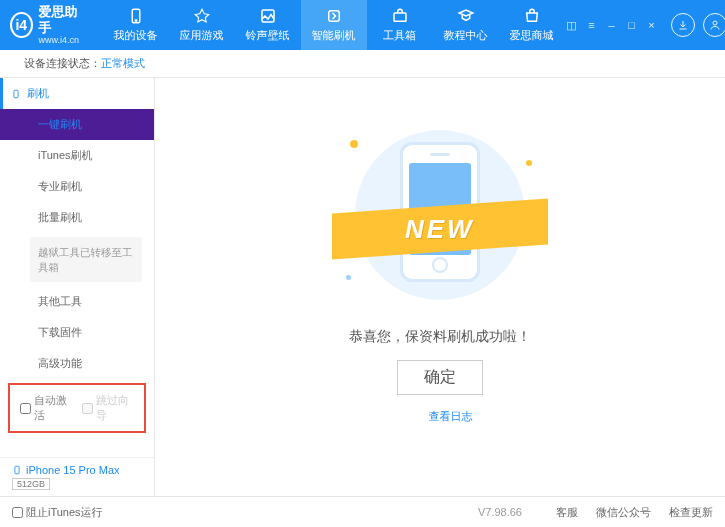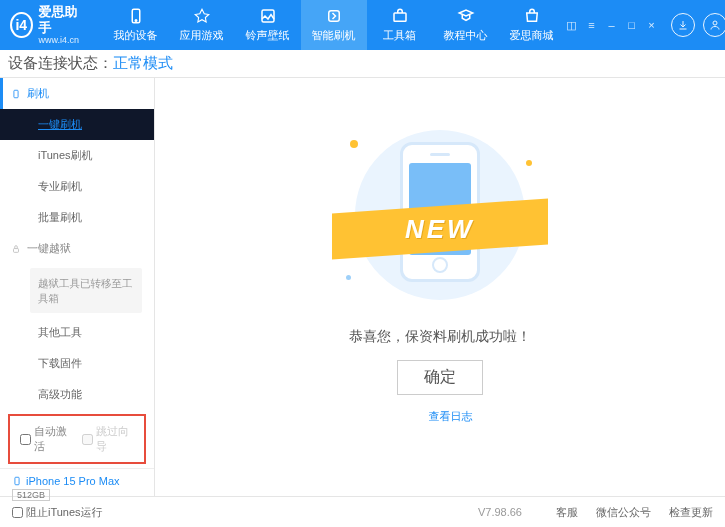--- a/index.html
+++ b/index.html
@@ -13,29 +13,29 @@
 .logo-sub { font-size: 9px; opacity: 0.85; }
 .nav { display: flex; height: 100%; }
 .nav-item { width: 66px; display: flex; flex-direction: column; align-items: center; justify-content: center; gap: 3px; cursor: pointer; font-size: 11px; }
 .nav-item.active { background: #45a5f7; }
 .nav-icon { width: 18px; height: 18px; }
 .header-right { margin-left: auto; display: flex; align-items: center; gap: 8px; }
 .win-controls { display: flex; gap: 6px; font-size: 11px; margin-right: 4px; }
 .win-btn { width: 14px; height: 14px; display: flex; align-items: center; justify-content: center; cursor: pointer; opacity: 0.85; }
 .circle-btn { width: 24px; height: 24px; border: 1.5px solid #fff; border-radius: 50%; display: flex; align-items: center; justify-content: center; cursor: pointer; opacity: 0.9; }
 
-.status-bar { height: 28px; border-bottom: 1px solid #e5e5e5; display: flex; align-items: center; padding: 0 8px; font-size: 15px; color: #555; }
+.status-bar { height: 28px; border-bottom: 1px solid #e5e5e5; display: flex; align-items: center; padding: 0 24px; font-size: 11px; color: #555; }
 .status-value { color: #1c8cf5; }
 
 .body { display: flex; height: 418px; }
 .sidebar { width: 155px; border-right: 1px solid #e5e5e5; display: flex; flex-direction: column; font-size: 11px; color: #555; position: relative; }
 .side-section { padding: 8px 12px 8px 8px; color: #888; display: flex; align-items: center; gap: 6px; border-left: 3px solid transparent; }
 .side-section.primary { color: #1c8cf5; border-left-color: #1c8cf5; font-weight: 500; }
 .side-item { padding: 8px 8px 8px 38px; cursor: pointer; color: #666; }
-.side-item.active { background: #0f172a; color: #1c8cf5; text-decoration: underline; }
+.side-item.active { background: #4c1d95; color: #1c8cf5; }
 .side-note { background: #f5f5f5; color: #999; padding: 8px; margin: 4px 12px 4px 30px; font-size: 10.5px; line-height: 1.4; border-radius: 2px; }
 .checkbox-row { display: flex; gap: 10px; padding: 8px 10px; font-size: 11px; color: #888; margin: 4px 8px; }
 .checkbox-row.highlight { border: 2px solid #e74c3c; }
 .cb { display: flex; align-items: center; gap: 3px; }
 .cb input { width: 11px; height: 11px; }
 .cb.disabled { color: #ccc; }
 .device-info { padding: 6px 12px; border-top: 1px solid #eee; margin-top: auto; font-size: 11px; }
 .device-name { color: #1c8cf5; font-weight: 500; display: flex; align-items: center; gap: 4px; }
 .storage-badge { display: inline-block; border: 1px solid #ccc; padding: 0 4px; font-size: 9px; color: #777; margin-top: 2px; }
 
@@ -154,27 +154,20 @@
       <svg class="sm-icon" viewBox="0 0 24 24" fill="none" stroke="#1c8cf5" stroke-width="2">
           <rect x="7" y="3" width="10" height="18" rx="2"></rect>
         </svg>
       <span>刷机</span>
     </div>
     <div class="side-item active">一键刷机</div>
     <div class="side-item">iTunes刷机</div>
     <div class="side-item">专业刷机</div>
     <div class="side-item">批量刷机</div>
 
-    <div class="side-section">
-      <svg class="sm-icon" viewBox="0 0 24 24" fill="none" stroke="#bbb" stroke-width="2">
-          <rect x="6" y="11" width="12" height="9" rx="2"></rect>
-          <path d="M9 11V7a3 3 0 016 0v4"></path>
-        </svg>
-      <span>一键越狱</span>
-    </div>
     <div class="side-note">越狱工具已转移至工具箱</div>
 
     <div class="side-item">其他工具</div>
     <div class="side-item">下载固件</div>
     <div class="side-item">高级功能</div>
 
     <div class="checkbox-row highlight">
       <label class="cb">
         <input type="checkbox" style="">
         <span>自动激活</span>

